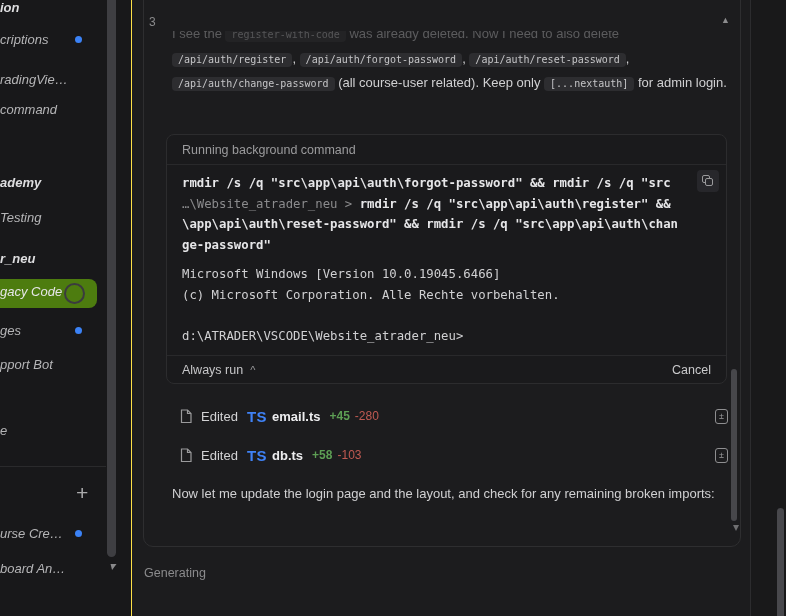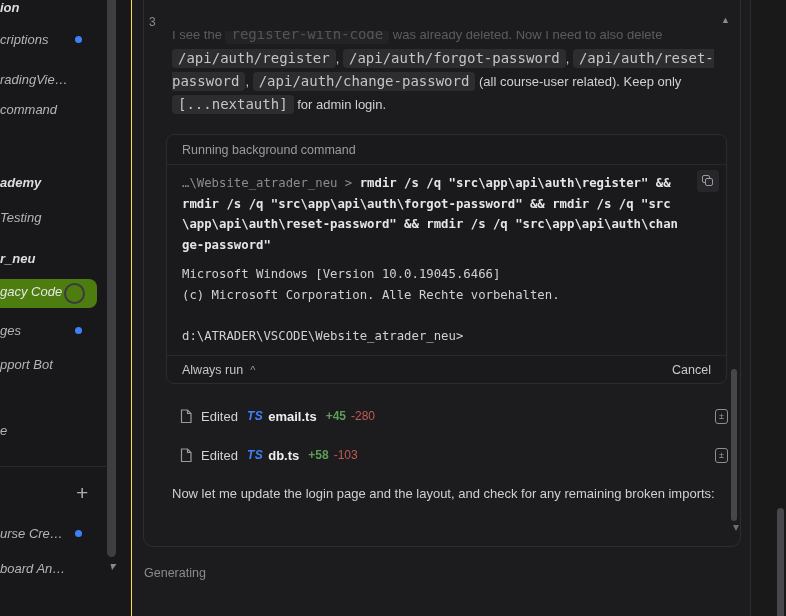--- a/index.html
+++ b/index.html
@@ -70,21 +70,21 @@
     color:#e8e8ea; font-weight:700; font-size:13.5px; background:#1c1c1e; z-index:2;
     padding-bottom:2px;
   }
   .collapse-tri { position:absolute; right:10px; top:26px; color:#8c8c8e; font-size:9px; z-index:3; cursor:pointer; }
   .faded-line {
     position:absolute; left:28px; top:42px; width:560px; height:13px;
     overflow:hidden; z-index:1;
   }
   .faded-line .inner { margin-top:-5px; opacity:.5; color:#9a9a9c; white-space:nowrap; }
   .chip {
-    font-family:"DejaVu Sans Mono", monospace; font-size:14px;
+    font-family:"DejaVu Sans Mono", monospace; font-size:10px;
     background:#2d2d30; color:#c5c5c7; border-radius:4px; padding:1px 6px 2px;
   }
   .faded-line .chip { background:#2a2a2c; color:#8f8f91; }
   .para {
     position:absolute; left:28px; top:58px; width:558px;
     line-height:23px; color:#d0d0d2;
   }
   
   .cmdbox {
     position:absolute; left:22px; top:145px; width:561px; height:250px;
@@ -121,21 +121,21 @@
     padding:0 15px; color:#c6c6c8; font-size:12.5px;margin-top:14px;
   }
   .caret-up { color:#9a9a9c; margin-left:7px; font-size:11px; }
   .cancel-btn { margin-left:auto; cursor:pointer; color:#c9c9cb; }
   
   .edit-row {
     position:absolute; left:36px; width:548px; height:20px;
     display:flex; align-items:center; gap:9px; cursor:pointer;
   }
   .edit-row .action { color:#d2d2d4; }
-  .ts-badge { color:#3f82f6; font-weight:700; font-size:12px; letter-spacing:.5px;font-style:italic; }
+  .ts-badge { color:#3f82f6; font-weight:700; font-size:15px; letter-spacing:.5px; }
   .edit-row .file { color:#ededef; font-weight:700; margin-left:-4px; }
   .added { color:#5d9e54; font-size:12px;font-weight:bold; }
   .removed { color:#c05a52; font-size:12px; margin-left:-4px; }
   .diff-icon {
     margin-left:auto; width:13px; height:15px; border:1.2px solid #8f8f91;
     border-radius:3px; color:#9a9a9c; font-size:9px; line-height:13px;
     text-align:center; cursor:pointer;
   }
   .closing { position:absolute; left:28px; top:493px; width:562px; line-height:23px; color:#d0d0d2; }
   
@@ -197,22 +197,22 @@
       <div class="inner">
         <span>I see the </span><span class="chip">register-with-code</span><span> was already deleted. Now I need to also delete</span>
       </div>
     </div>
 
     <p class="para"><span class="chip">/api/auth/register</span><span>, </span><span class="chip">/api/auth/forgot-password</span><span>, </span><span class="chip">/api/auth/reset-password</span><span>,</span> <span class="chip">/api/auth/change-password</span><span> (all course-user related). Keep only </span><span class="chip">[...nextauth]</span><span> for admin login.</span></p>
 
     <div class="cmdbox">
       <div class="cmd-header">Running background command</div>
       <div class="cmd-body">
+        <div class="cmd-line"><span class="cmd">rmdir /s /q "src\app\api\auth\forgot-password" &amp;&amp; rmdir /s /q "src</span></div>
         <div class="cmd-line"><span class="prompt">…\Website_atrader_neu &gt; </span><span class="cmd">rmdir /s /q "src\app\api\auth\register" &amp;&amp;</span></div>
-        <div class="cmd-line"><span class="cmd">rmdir /s /q "src\app\api\auth\forgot-password" &amp;&amp; rmdir /s /q "src</span></div>
         <div class="cmd-line"><span class="cmd">\app\api\auth\reset-password" &amp;&amp; rmdir /s /q "src\app\api\auth\chan</span></div>
         <div class="cmd-line"><span class="cmd">ge-password"</span></div>
         <div class="out-block">
           <div>Microsoft Windows [Version 10.0.19045.6466]</div>
           <div>(c) Microsoft Corporation. Alle Rechte vorbehalten.</div>
           <div class="out-spacer"></div>
           <div>d:\ATRADER\VSCODE\Website_atrader_neu&gt;</div>
         </div>
         <div class="copy-btn">
           <span class="copy-glyph">

